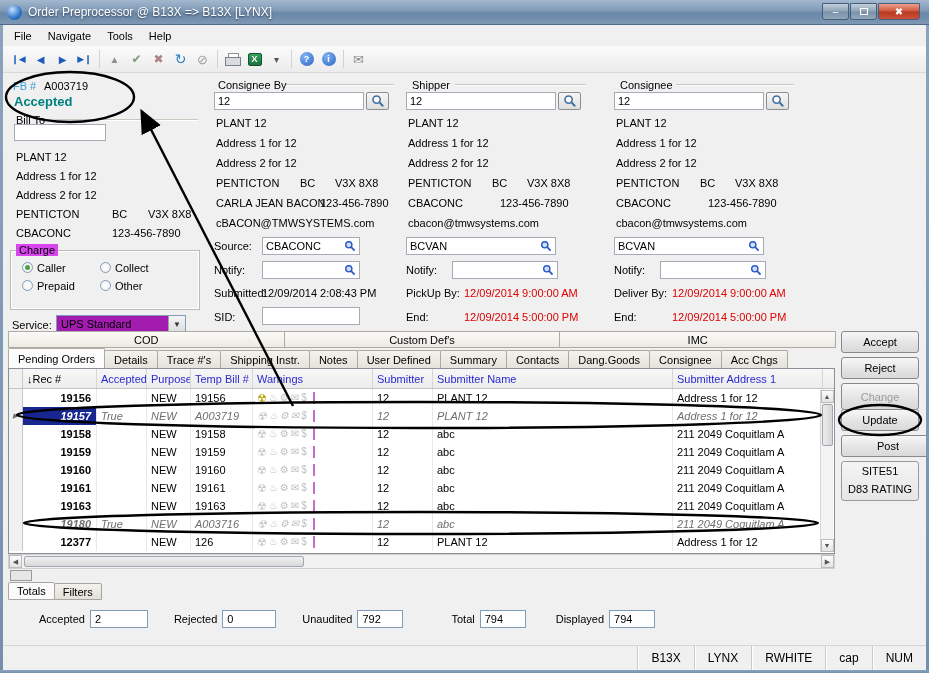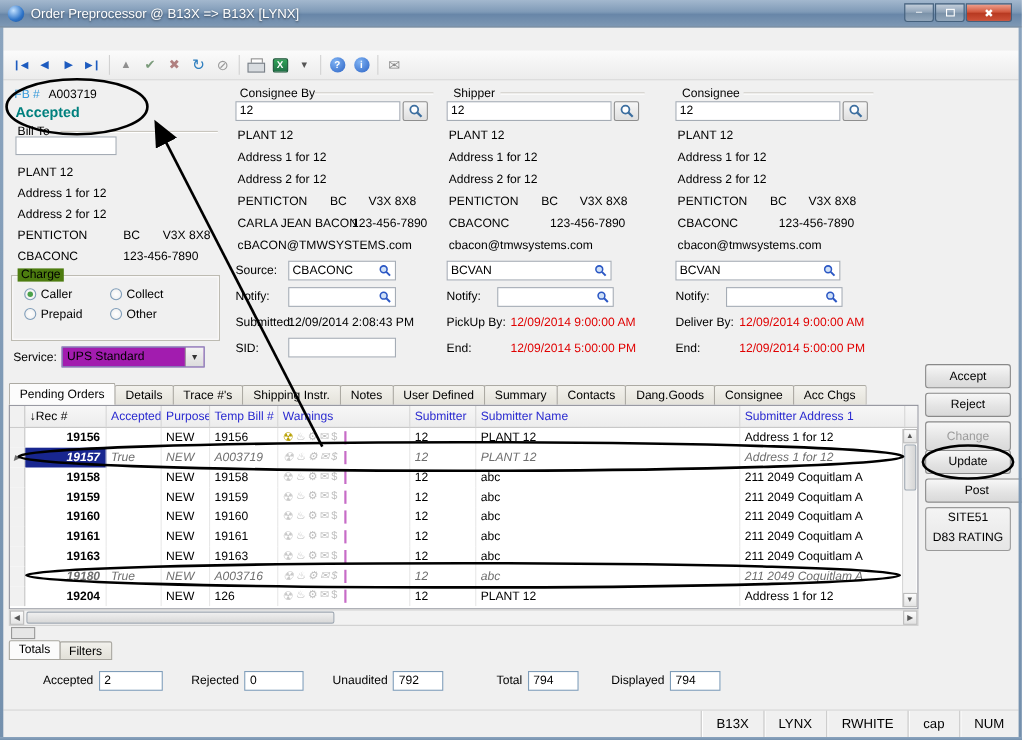--- a/index.html
+++ b/index.html
@@ -28,21 +28,21 @@
 .ico-print::after{content:"";position:absolute;left:0;top:4px;width:14px;height:7px;background:#D8DCE0;border:1px solid #7A8088}
 
 .fb-lbl{color:#3B9CDB}
 .status-txt{color:#00807E;font-weight:bold;font-size:13px}
 .etch{height:2px;border-top:1px solid #C9C6BE;border-bottom:1px solid #fff}
 .input{background:#fff;border:1px solid #A5ACB5;display:flex;align-items:center;padding:0 3px;font-size:11px;overflow:hidden;white-space:nowrap}
 .input .fico{margin-left:auto;flex:none}
 .magbtn{background:linear-gradient(#F7F7F7,#DFDFDF);border:1px solid #8E8E8E;border-radius:2px;display:flex;align-items:center;justify-content:center;padding:0;cursor:default}
 .redtxt{color:#E00000}
 .gbox{border:1px solid #BDBBB2;box-shadow:inset 0 0 0 1px #fff}
-.gbox-lbl{background:#4d7c0f;padding:0 3px}
+.gbox-lbl{background:#d946ef;padding:0 3px}
 #charge-opts{display:grid;grid-template-columns:78px 78px;grid-row-gap:3px}
 .ropt{display:flex;align-items:center;height:15px}
 .radio{width:11px;height:11px;border-radius:50%;border:1px solid #7F9DB9;background:radial-gradient(#fff,#ececec);margin-right:4px;position:relative;flex:none}
 .radio.on::after{content:"";position:absolute;left:2px;top:2px;width:5px;height:5px;border-radius:50%;background:#4AA14A}
 .select{display:flex;background:#a21caf;border:1px solid #7F9DB9}
 .select .val{flex:1;padding:2px 4px;white-space:nowrap}
 .ddbtn{width:17px;background:linear-gradient(#F4F4F4,#DCDCDC);border-left:1px solid #A0A0A0;display:flex;align-items:center;justify-content:center;font-size:8px;color:#333}
 
 #tabs-upper{display:flex}
 .utab{flex:1;height:17px;border:1px solid #ACAAA3;margin-right:-1px;background:linear-gradient(#FBFAF7,#ECEAE3);display:flex;align-items:center;justify-content:center;cursor:default}
@@ -113,20 +113,26 @@
         </span>
       <span class="wbtn">
           <span class="sq"></span>
         </span>
       <span class="wbtn close">
           <span>✖</span>
         </span>
     </div>
   </div>
 
+  <div class="menubar" id="menubar">
+      <div class="mitem">File</div>
+      <div class="mitem">Navigate</div>
+      <div class="mitem">Tools</div>
+      <div class="mitem">Help</div>
+    </div>
   <div class="toolbar" id="toolbar">
       <span class="tbtn">
         <span style="color: rgb(29, 91, 191); font-size: 9px;">❙◀</span>
       </span>
       <span class="tbtn">
         <span style="color: rgb(29, 91, 191); font-size: 10px;">◀</span>
       </span>
       <span class="tbtn">
         <span style="color: rgb(29, 91, 191); font-size: 10px;">▶</span>
       </span>
@@ -326,20 +332,25 @@
     <svg class="fico" width="12" height="12" viewBox="0 0 12 12">
         <circle cx="4.8" cy="4.8" r="3.1" fill="#CFE0F7" stroke="#2B57C4" stroke-width="1.4"></circle>
         <line x1="7.2" y1="7.2" x2="10.6" y2="10.6" stroke="#2B57C4" stroke-width="1.8"></line>
       </svg>
   </div>
   <span class="abs" style="left:614px;top:287px">Deliver By:</span>
   <span class="abs redtxt" style="left:672px;top:287px">12/09/2014 9:00:00 AM</span>
   <span class="abs" style="left:614px;top:311px">End:</span>
   <span class="abs redtxt" style="left:672px;top:311px">12/09/2014 5:00:00 PM</span>
 
+  <div class="abs" id="tabs-upper" style="left:8px;top:331px;width:827px;height:17px">
+      <div class="utab">COD</div>
+      <div class="utab">Custom Def's</div>
+      <div class="utab">IMC</div>
+    </div>
   <div class="abs" id="tabs-lower" style="left:8px;top:348px;width:827px;height:20px">
       <div class="ltab active">Pending Orders</div>
       <div class="ltab">Details</div>
       <div class="ltab">Trace #'s</div>
       <div class="ltab">Shipping Instr.</div>
       <div class="ltab">Notes</div>
       <div class="ltab">User Defined</div>
       <div class="ltab">Summary</div>
       <div class="ltab">Contacts</div>
       <div class="ltab">Dang.Goods</div>
@@ -499,21 +510,21 @@
             <span class="wico">✉</span>
             <span class="wico">$</span>
             <span class="wbar"></span>
           </div>
           <div class="gcell" style="width: 60px;">12</div>
           <div class="gcell" style="width: 240px;">abc</div>
           <div class="gcell" style="width: 150px;">211 2049 Coquitlam A</div>
         </div>
         <div class="grow">
           <div class="gcell gut"></div>
-          <div class="gcell rec" style="width: 74px;">19204</div>
+          <div class="gcell rec" style="width: 74px;">12377</div>
           <div class="gcell" style="width: 50px;"></div>
           <div class="gcell" style="width: 44px;">NEW</div>
           <div class="gcell" style="width: 62px;">126</div>
           <div class="gcell warn" style="width: 120px;">
             <span class="wico wrad">☢</span>
             <span class="wico">♨</span>
             <span class="wico">⚙</span>
             <span class="wico">✉</span>
             <span class="wico">$</span>
             <span class="wbar"></span>

